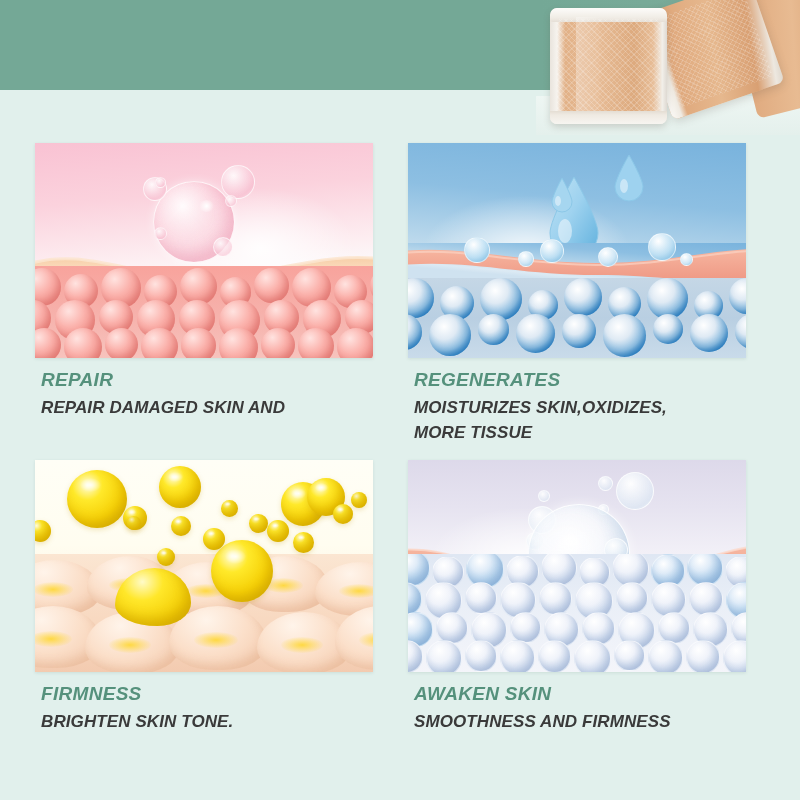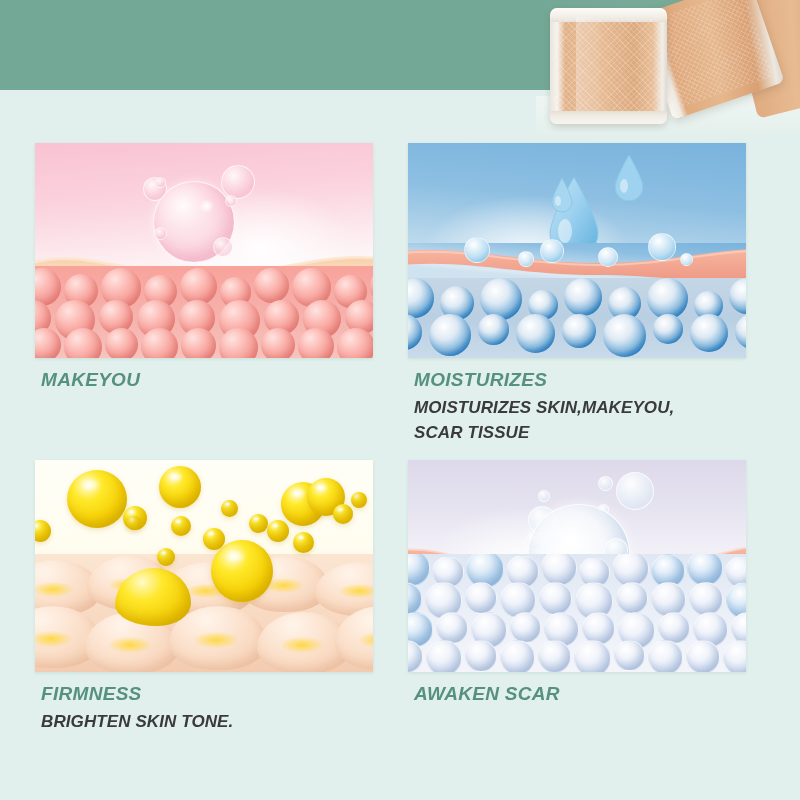--- a/index.html
+++ b/index.html
@@ -347,22 +347,23 @@
           <span class="cell" style="width:33px;height:33px"></span>
             <span class="cell" style="width:37px;height:37px"></span>
           <span class="cell" style="width:35px;height:35px"></span>
             <span class="cell" style="width:39px;height:39px"></span>
           <span class="cell" style="width:34px;height:34px"></span>
             <span class="cell" style="width:36px;height:36px"></span>
           <span class="cell" style="width:38px;height:38px"></span>
         </div>
       </div>
     </div>
-    <div class="card-head">MAKEYOU</div>
+    <div class="card-head">REPAIR</div>
     <div class="card-body">
+      <div>REPAIR DAMAGED SKIN AND</div>
     </div>
   </div>
 
   <div class="card c2">
     <div class="thumb t2">
       <div class="glow"></div>
       <div class="drop" style="left:138px;top:32px;">
         <svg class="drop-svg" width="56" height="86" viewBox="0 0 56 86">
           <defs>
               <linearGradient id="d1" x1="0" y1="0" x2="1" y2="1">
@@ -424,24 +425,24 @@
           <span class="cell" style="width:31px;height:31px"></span>
             <span class="cell" style="width:39px;height:39px"></span>
           <span class="cell" style="width:34px;height:34px"></span>
             <span class="cell" style="width:43px;height:43px"></span>
           <span class="cell" style="width:30px;height:30px"></span>
             <span class="cell" style="width:38px;height:38px"></span>
           <span class="cell" style="width:35px;height:35px"></span>
         </div>
       </div>
     </div>
-    <div class="card-head">MOISTURIZES</div>
+    <div class="card-head">REGENERATES</div>
     <div class="card-body">
-      <div>MOISTURIZES SKIN,MAKEYOU,</div>
-      <div>SCAR TISSUE</div>
+      <div>MOISTURIZES SKIN,OXIDIZES,</div>
+      <div>MORE TISSUE</div>
     </div>
   </div>
 
   <div class="card c3">
     <div class="thumb t3">
       <div class="surface-cells">
         <div class="bump" style="left:-26px;top:6px;width:92px;height:56px;">
             <span class="spot"></span>
           </div>
         <div class="bump" style="left:52px;top:2px;width:86px;height:54px;">
@@ -597,18 +598,19 @@
           <span class="cell" style="width:31px;height:31px"></span>
             <span class="cell" style="width:35px;height:35px"></span>
           <span class="cell" style="width:29px;height:29px"></span>
             <span class="cell" style="width:33px;height:33px"></span>
           <span class="cell" style="width:32px;height:32px"></span>
             <span class="cell" style="width:34px;height:34px"></span>
 
         </div>
       </div>
     </div>
-    <div class="card-head">AWAKEN SCAR</div>
+    <div class="card-head">AWAKEN SKIN</div>
     <div class="card-body">
+      <div>SMOOTHNESS AND FIRMNESS</div>
     </div>
   </div>
 
 </div>
 
 </body></html>

